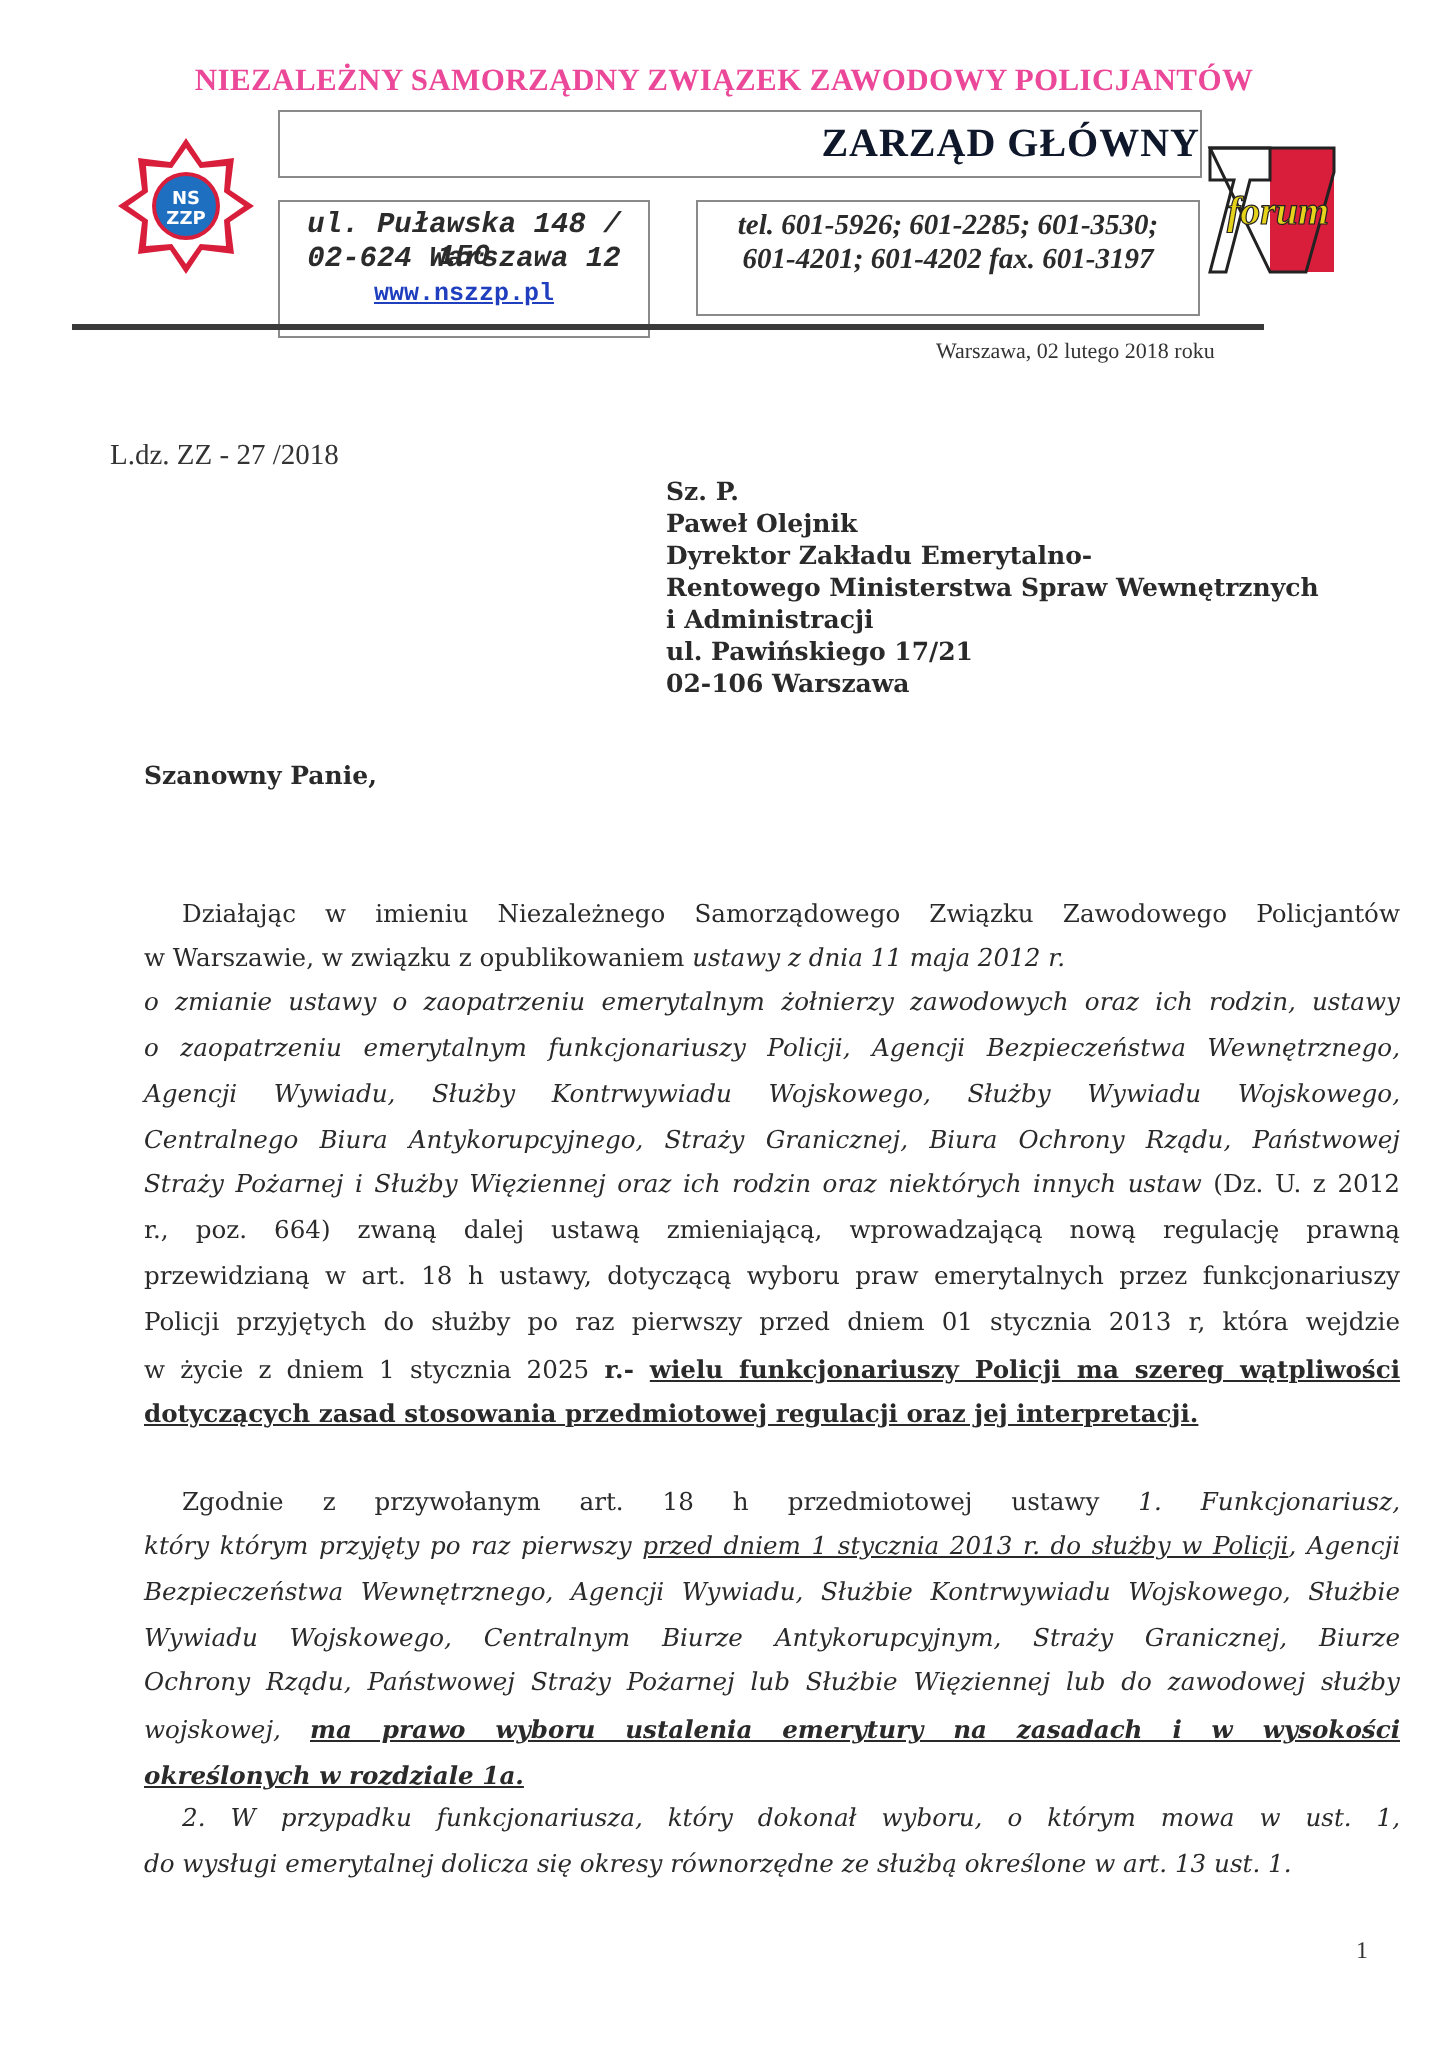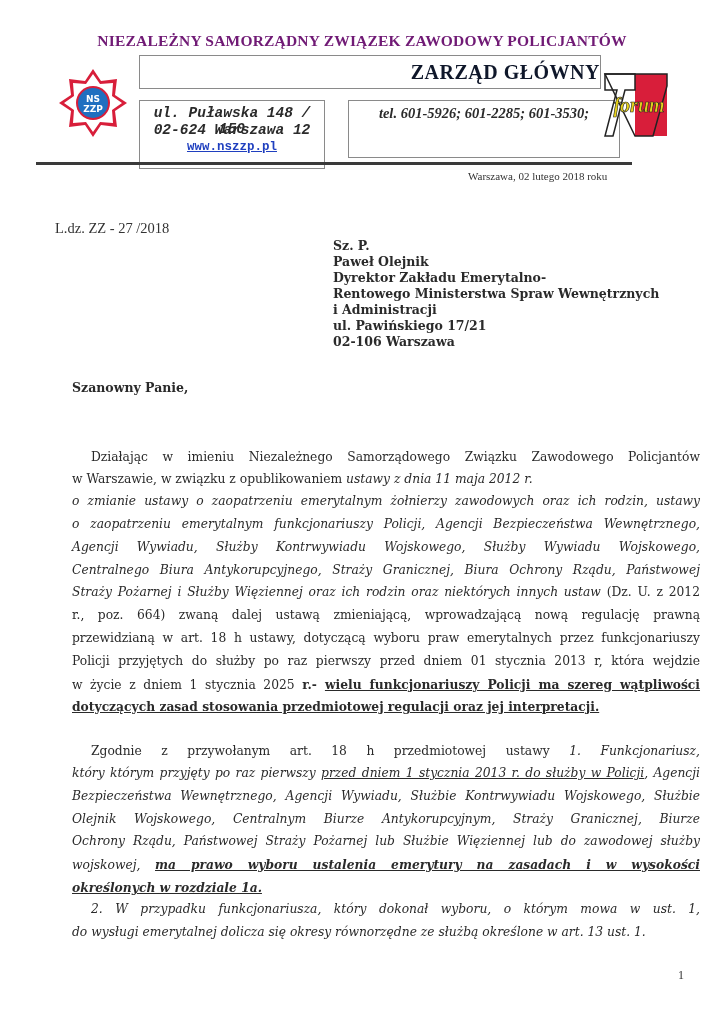--- a/index.html
+++ b/index.html
@@ -1,25 +1,25 @@
 <!DOCTYPE html>
 <html><head>
 <meta charset="utf-8">
 <style>
   html, body { margin:0; padding:0; background:#ffffff; }
   body { width:724px; height:1024px; position:relative; overflow:hidden; color:#1e1e1e; }
   .abs { position:absolute; white-space:nowrap; }
   .serif { font-family:"Liberation Serif", serif; }
 
-  .org-name { left:0; width:724px; top:32px; text-align:center; font-size:15.5px; font-weight:bold; letter-spacing:0.2px; color:#701a75; }
+  .org-name { left:0; width:724px; top:32px; text-align:center; font-size:15.5px; font-weight:bold; letter-spacing:0.2px; color:#ec4899; }
   .box { position:absolute; border:1px solid #8a8a8a; box-sizing:border-box; background:#fff; }
   .box-title { left:139px; top:55px; width:462px; height:34px; }
   .title-text { position:absolute; left:0; right:0; top:5px; text-align:right; font-size:20px; font-weight:bold; color:#0f172a; letter-spacing:0.5px; }
   .box-addr { left:139px; top:100px; width:186px; height:69px;font-family:Liberation Mono, monospace; }
-  .box-contact { left:348px; top:100px; width:272px; height:58px;text-decoration:underline; }
+  .box-contact { left:348px; top:100px; width:252px; height:58px;text-decoration:underline; }
   .box-line { position:absolute; left:0; right:0; text-align:center; font-size:14.5px; font-style:italic; font-weight:bold; color:#2b2b2b; }
   .box-line.small { font-style:normal; font-size:12.5px; }
   .link { color:#1f3fbf; text-decoration:underline; font-style:normal; }
   .rule { position:absolute; left:36px; width:296px; top:162px; height:3px; background:#3a3a3a; }
   .rule.r2 { left:332px; width:300px; }
 
   .ref { left:55px; top:186px; font-size:14.5px; color:#333;margin-top:34px; }
   .date { left:468px; top:170px; font-size:11px; color:#333; }
 
   .addr { left:333px; font-family:"DejaVu Serif", serif; font-weight:bold; font-size:12.5px; color:#2a2a2a; }
@@ -43,20 +43,21 @@
 </div>
 
 <div class="box box-addr serif">
   <div class="box-line" style="top:4px">ul. Puławska 148 / 150</div>
   <div class="box-line" style="top:21px">02-624 Warszawa 12</div>
   <div class="box-line small" style="top:39px"><a class="link">www.nszzp.pl</a></div>
 </div>
 
 <div class="box box-contact serif">
   <div class="box-line" style="top:4px">tel. 601-5926; 601-2285; 601-3530;</div>
+  <div class="box-line" style="top:21px">601-4201; 601-4202 fax. 601-3197</div>
 </div>
 
 <svg class="abs" style="left:58px;top:68px" width="70" height="70" viewBox="0 0 70 70">
   <g transform="translate(35,35)">
     <polygon fill="#d81e3a" points="0,-34 8,-22 24,-24 22,-8 34,0 22,8 24,24 8,22 0,34 -8,22 -24,24 -22,8 -34,0 -22,-8 -24,-24 -8,-22"></polygon>
     <polygon fill="#ffffff" points="0,-29 7,-19 20,-20 19,-7 29,0 19,7 20,20 7,19 0,29 -7,19 -20,20 -19,7 -29,0 -19,-7 -20,-20 -7,-19"></polygon>
     <circle r="17" fill="#d81e3a"></circle>
     <circle r="15" fill="#1f6fc0"></circle>
     <text x="0" y="-1" text-anchor="middle" font-family="DejaVu Sans, sans-serif" font-weight="bold" font-size="9" fill="#fff">NS</text>
     <text x="0" y="9" text-anchor="middle" font-family="DejaVu Sans, sans-serif" font-weight="bold" font-size="9" fill="#fff">ZZP</text>
@@ -98,21 +99,21 @@
   <div class="abs line" style="top:611px">przewidzianą w art. 18 h ustawy, dotyczącą wyboru praw emerytalnych przez funkcjonariuszy</div>
   <div class="abs line" style="top:634px">Policji przyjętych do służby po raz pierwszy przed dniem 01 stycznia 2013 r, która wejdzie</div>
   <div class="abs line" style="top:657px"><span>w życie  z dniem 1 stycznia 2025 </span><b>r.- </b><span class="bu">wielu funkcjonariuszy Policji ma szereg wątpliwości</span></div>
   <div class="abs line last" style="top:679px"><span class="bu">dotyczących zasad stosowania przedmiotowej regulacji oraz jej interpretacji.</span></div>
 </div>
 
 <div>
   <div class="abs line ind" style="top:724px"><span>Zgodnie z przywołanym art. 18 h przedmiotowej ustawy </span><i>1. Funkcjonariusz,</i></div>
   <div class="abs line" style="top:746px"><i>który którym przyjęty po raz pierwszy </i><i class="u">przed dniem 1 stycznia 2013 r. do służby w Policji</i><i>, Agencji</i></div>
   <div class="abs line" style="top:769px"><i>Bezpieczeństwa Wewnętrznego, Agencji Wywiadu, Służbie Kontrwywiadu Wojskowego, Służbie</i></div>
-  <div class="abs line" style="top:792px"><i>Olejnik Wojskowego, Centralnym Biurze Antykorupcyjnym, Straży Granicznej, Biurze</i></div>
+  <div class="abs line" style="top:792px"><i>Wywiadu Wojskowego, Centralnym Biurze Antykorupcyjnym, Straży Granicznej, Biurze</i></div>
   <div class="abs line" style="top:814px"><i>Ochrony Rządu, Państwowej Straży Pożarnej lub Służbie Więziennej  lub do zawodowej służby</i></div>
   <div class="abs line" style="top:837px"><i>wojskowej, </i><i class="bu">ma prawo wyboru ustalenia emerytury na zasadach i w wysokości</i></div>
   <div class="abs line last" style="top:860px"><i class="bu">określonych w rozdziale 1a.</i></div>
 </div>
 
 <div>
   <div class="abs line ind" style="top:882px"><i>2. W przypadku funkcjonariusza, który dokonał wyboru, o którym mowa w ust. 1,</i></div>
   <div class="abs line last" style="top:905px"><i>do wysługi emerytalnej dolicza się okresy równorzędne ze służbą określone w art. 13 ust. 1.</i></div>
 </div>
 

